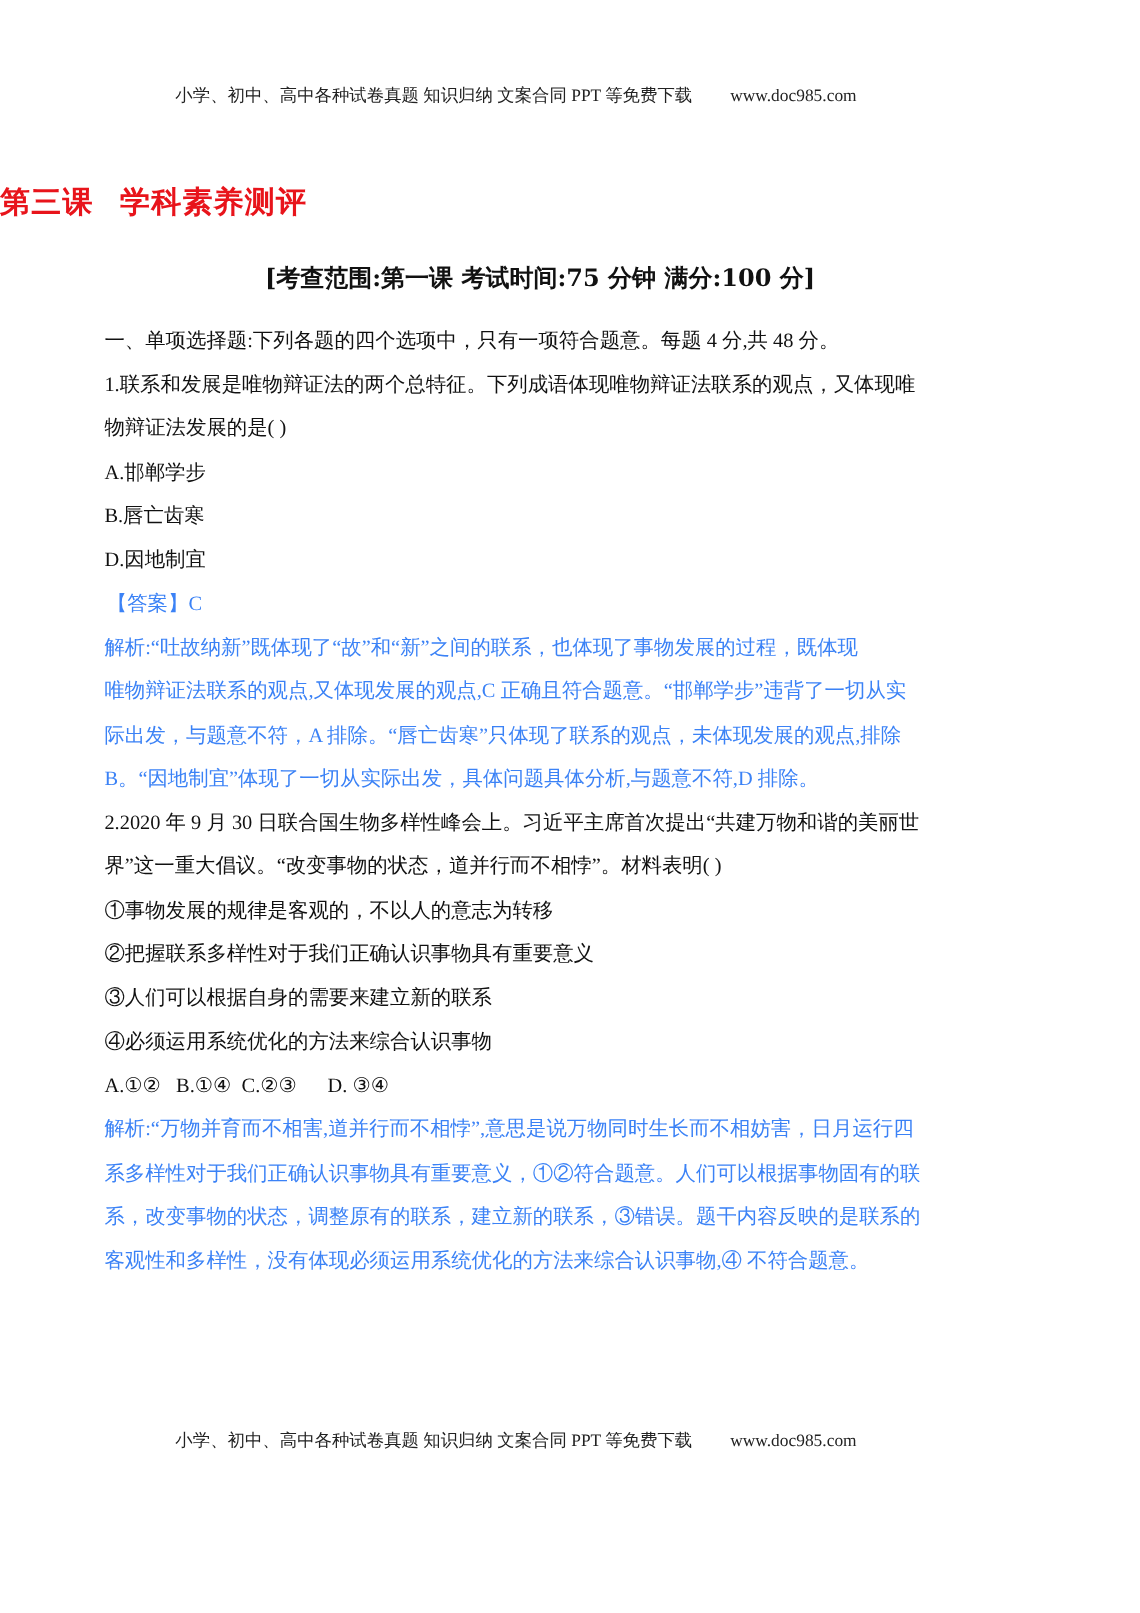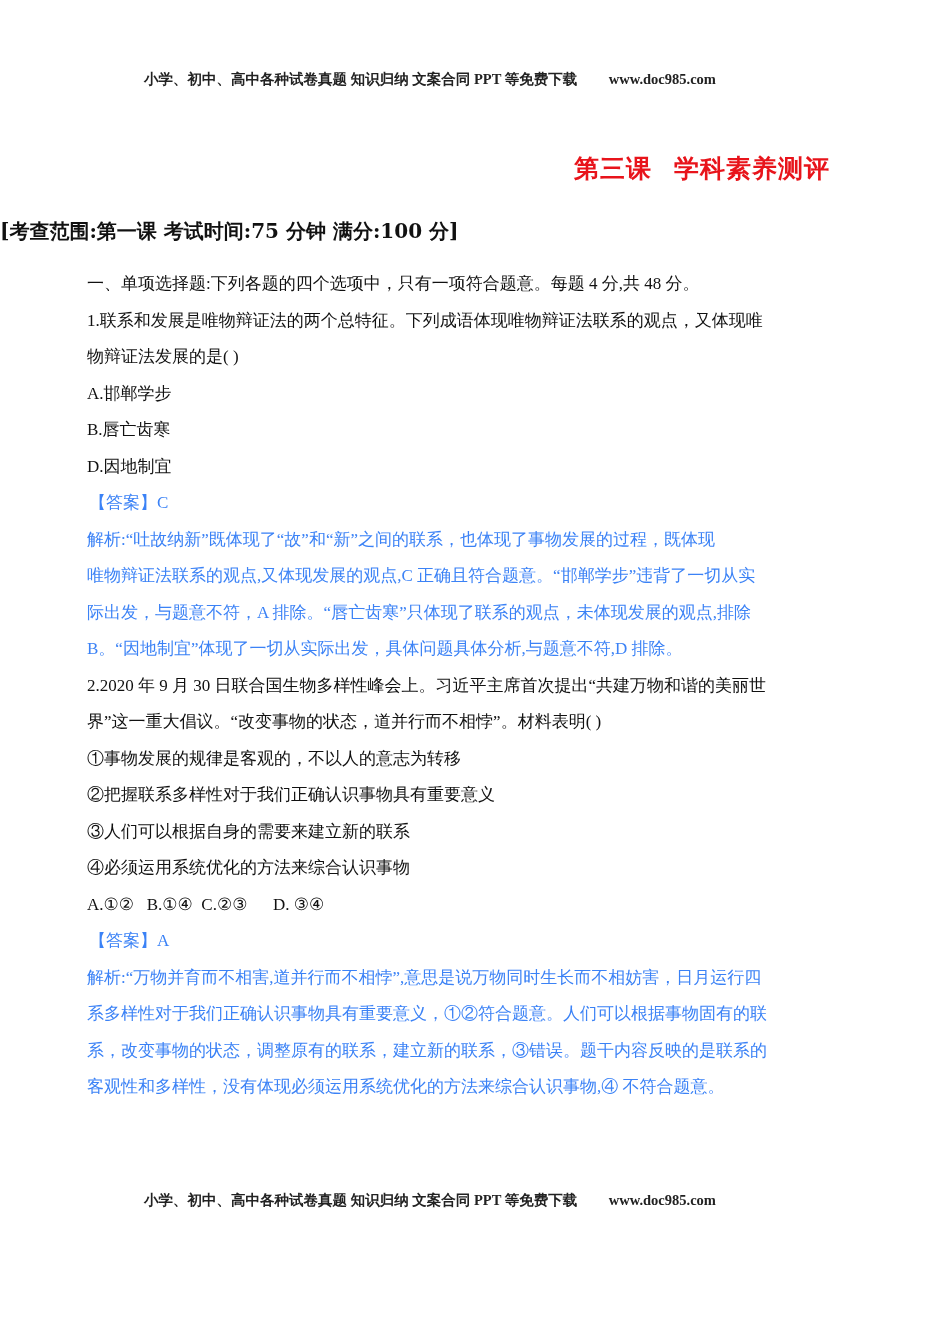--- a/index.html
+++ b/index.html
@@ -1,25 +1,25 @@
 <!DOCTYPE html>
 <html><head>
 <meta charset="utf-8">
 <style>
   html, body { margin: 0; padding: 0; background: #ffffff; }
   body { width: 950px; height: 1344px; position: relative; overflow: hidden;
          font-family: "DejaVu Serif", "Liberation Serif", serif; color: #111; }
   .hdr { position: absolute; left: 0; width: 860px; text-align: center;
-         font-size: 14.5px; color: #222; font-family: "Liberation Serif", "DejaVu Serif", serif; font-weight: bold; }
+         font-size: 14.5px; color: #222; font-family: "Liberation Serif", "DejaVu Serif", serif; }
   .hdr .site { margin-left: 28px; }
-  .title { position: absolute; top: 152px; left: 0; width: 830px; text-align: right;
+  .title { position: absolute; top: 152px; left: 0; width: 830px; text-align: left;
            font-size: 25px; font-weight: bold; color: #e8141b;
            font-family: "DejaVu Sans", sans-serif; letter-spacing: 1px; }
   .title .sp { display: inline-block; width: 22px; }
-  .range { position: absolute; top: 218px; left: 0; width: 900px; text-align: left;
+  .range { position: absolute; top: 218px; left: 0; width: 900px; text-align: center;
            font-size: 20px; font-weight: bold; color: #111; }
   .content { position: absolute; top: 266px; left: 87px; width: 780px; font-family: Liberation Serif, serif; }
   .line { font-size: 17px; line-height: 36.5px; height: 36.5px; white-space: nowrap; overflow: visible; }
   .red { color: #3b82f6; }
   .ans { padding-left: 2px; }
 </style>
 </head>
 <body>
 
 <div class="hdr" style="top:70px;">
@@ -50,21 +50,20 @@
   </div>
 
   <div>
     <div class="line">2.2020 年 9 月 30 日联合国生物多样性峰会上。习近平主席首次提出“共建万物和谐的美丽世</div>
     <div class="line">界”这一重大倡议。“改变事物的状态，道并行而不相悖”。材料表明(  )</div>
     <div class="line">①事物发展的规律是客观的，不以人的意志为转移</div>
     <div class="line">②把握联系多样性对于我们正确认识事物具有重要意义</div>
     <div class="line">③人们可以根据自身的需要来建立新的联系</div>
     <div class="line">④必须运用系统优化的方法来综合认识事物</div>
     <div class="line" style="white-space:pre;">A.①②   B.①④  C.②③      D. ③④</div>
-    <div class="line red ans">【答案】A</div>
     <div class="line red">解析:“万物并育而不相害,道并行而不相悖”,意思是说万物同时生长而不相妨害，日月运行四</div>
     <div class="line red">系多样性对于我们正确认识事物具有重要意义，①②符合题意。人们可以根据事物固有的联</div>
     <div class="line red">系，改变事物的状态，调整原有的联系，建立新的联系，③错误。题干内容反映的是联系的</div>
     <div class="line red">客观性和多样性，没有体现必须运用系统优化的方法来综合认识事物,④ 不符合题意。</div>
   </div>
 </div>
 
 <div class="hdr" style="top:1191px;">
   <span>小学、初中、高中各种试卷真题  知识归纳  文案合同  PPT 等免费下载</span>
   <span class="site">www.doc985.com</span>

